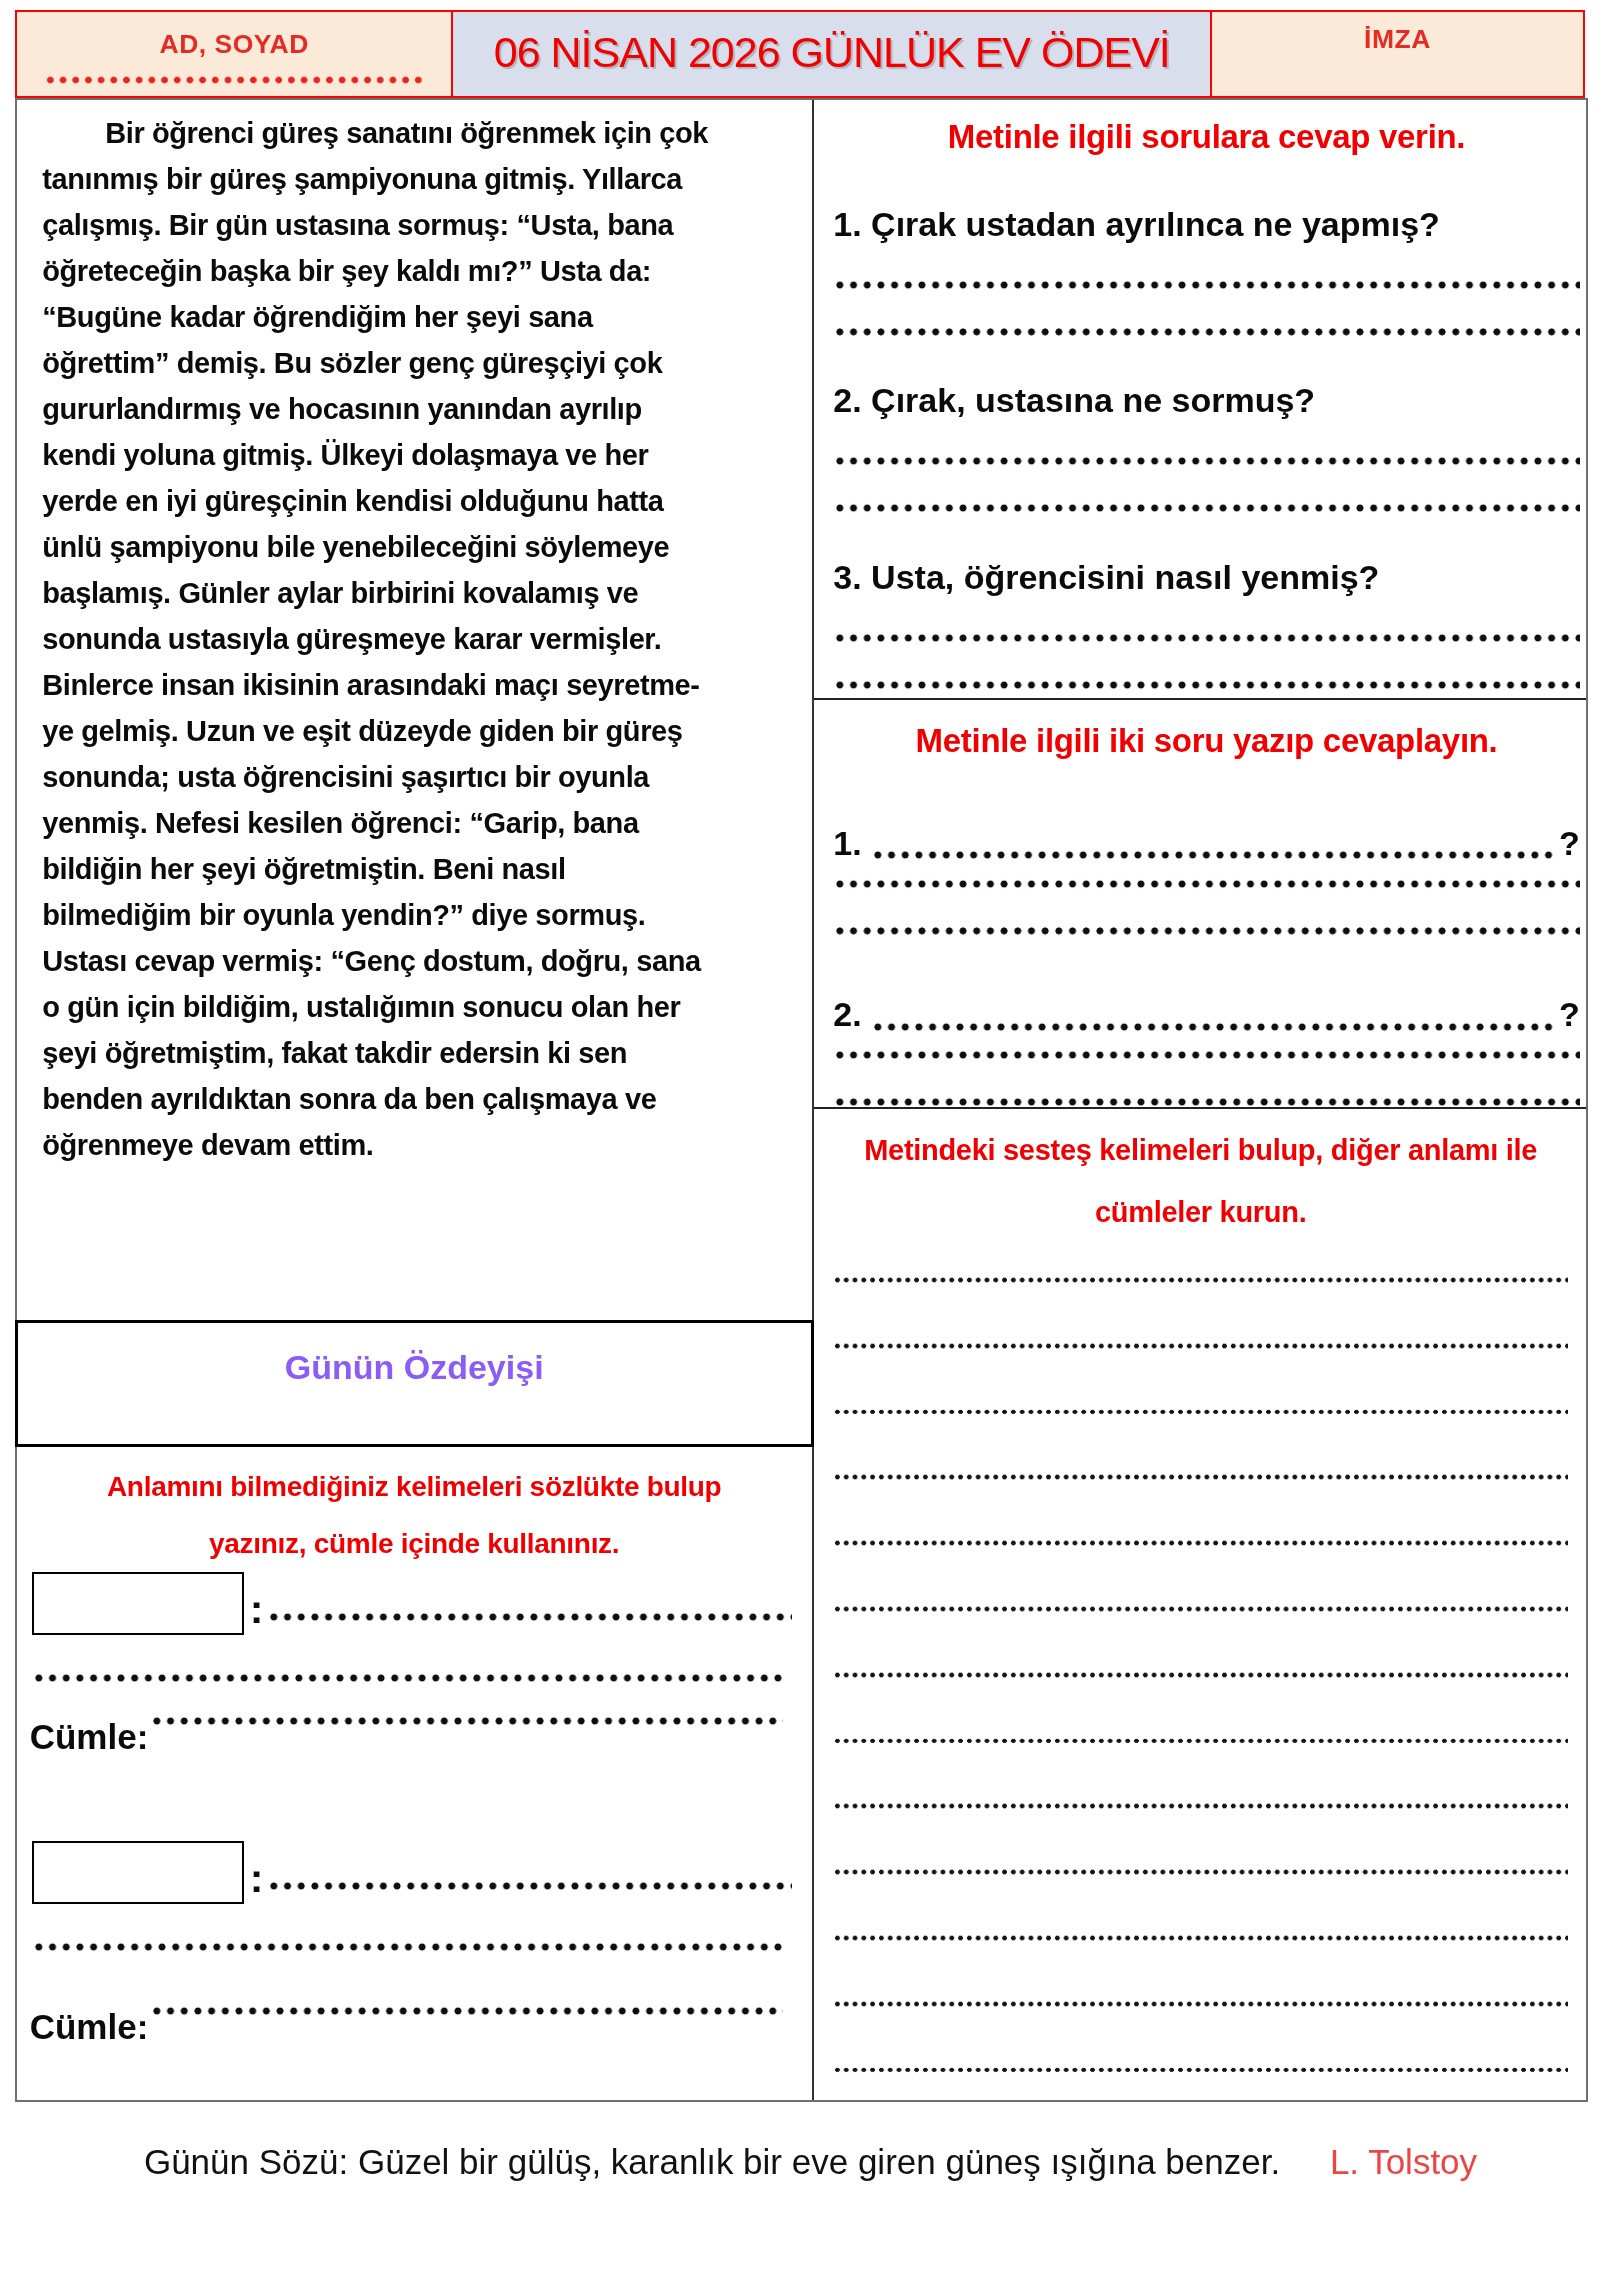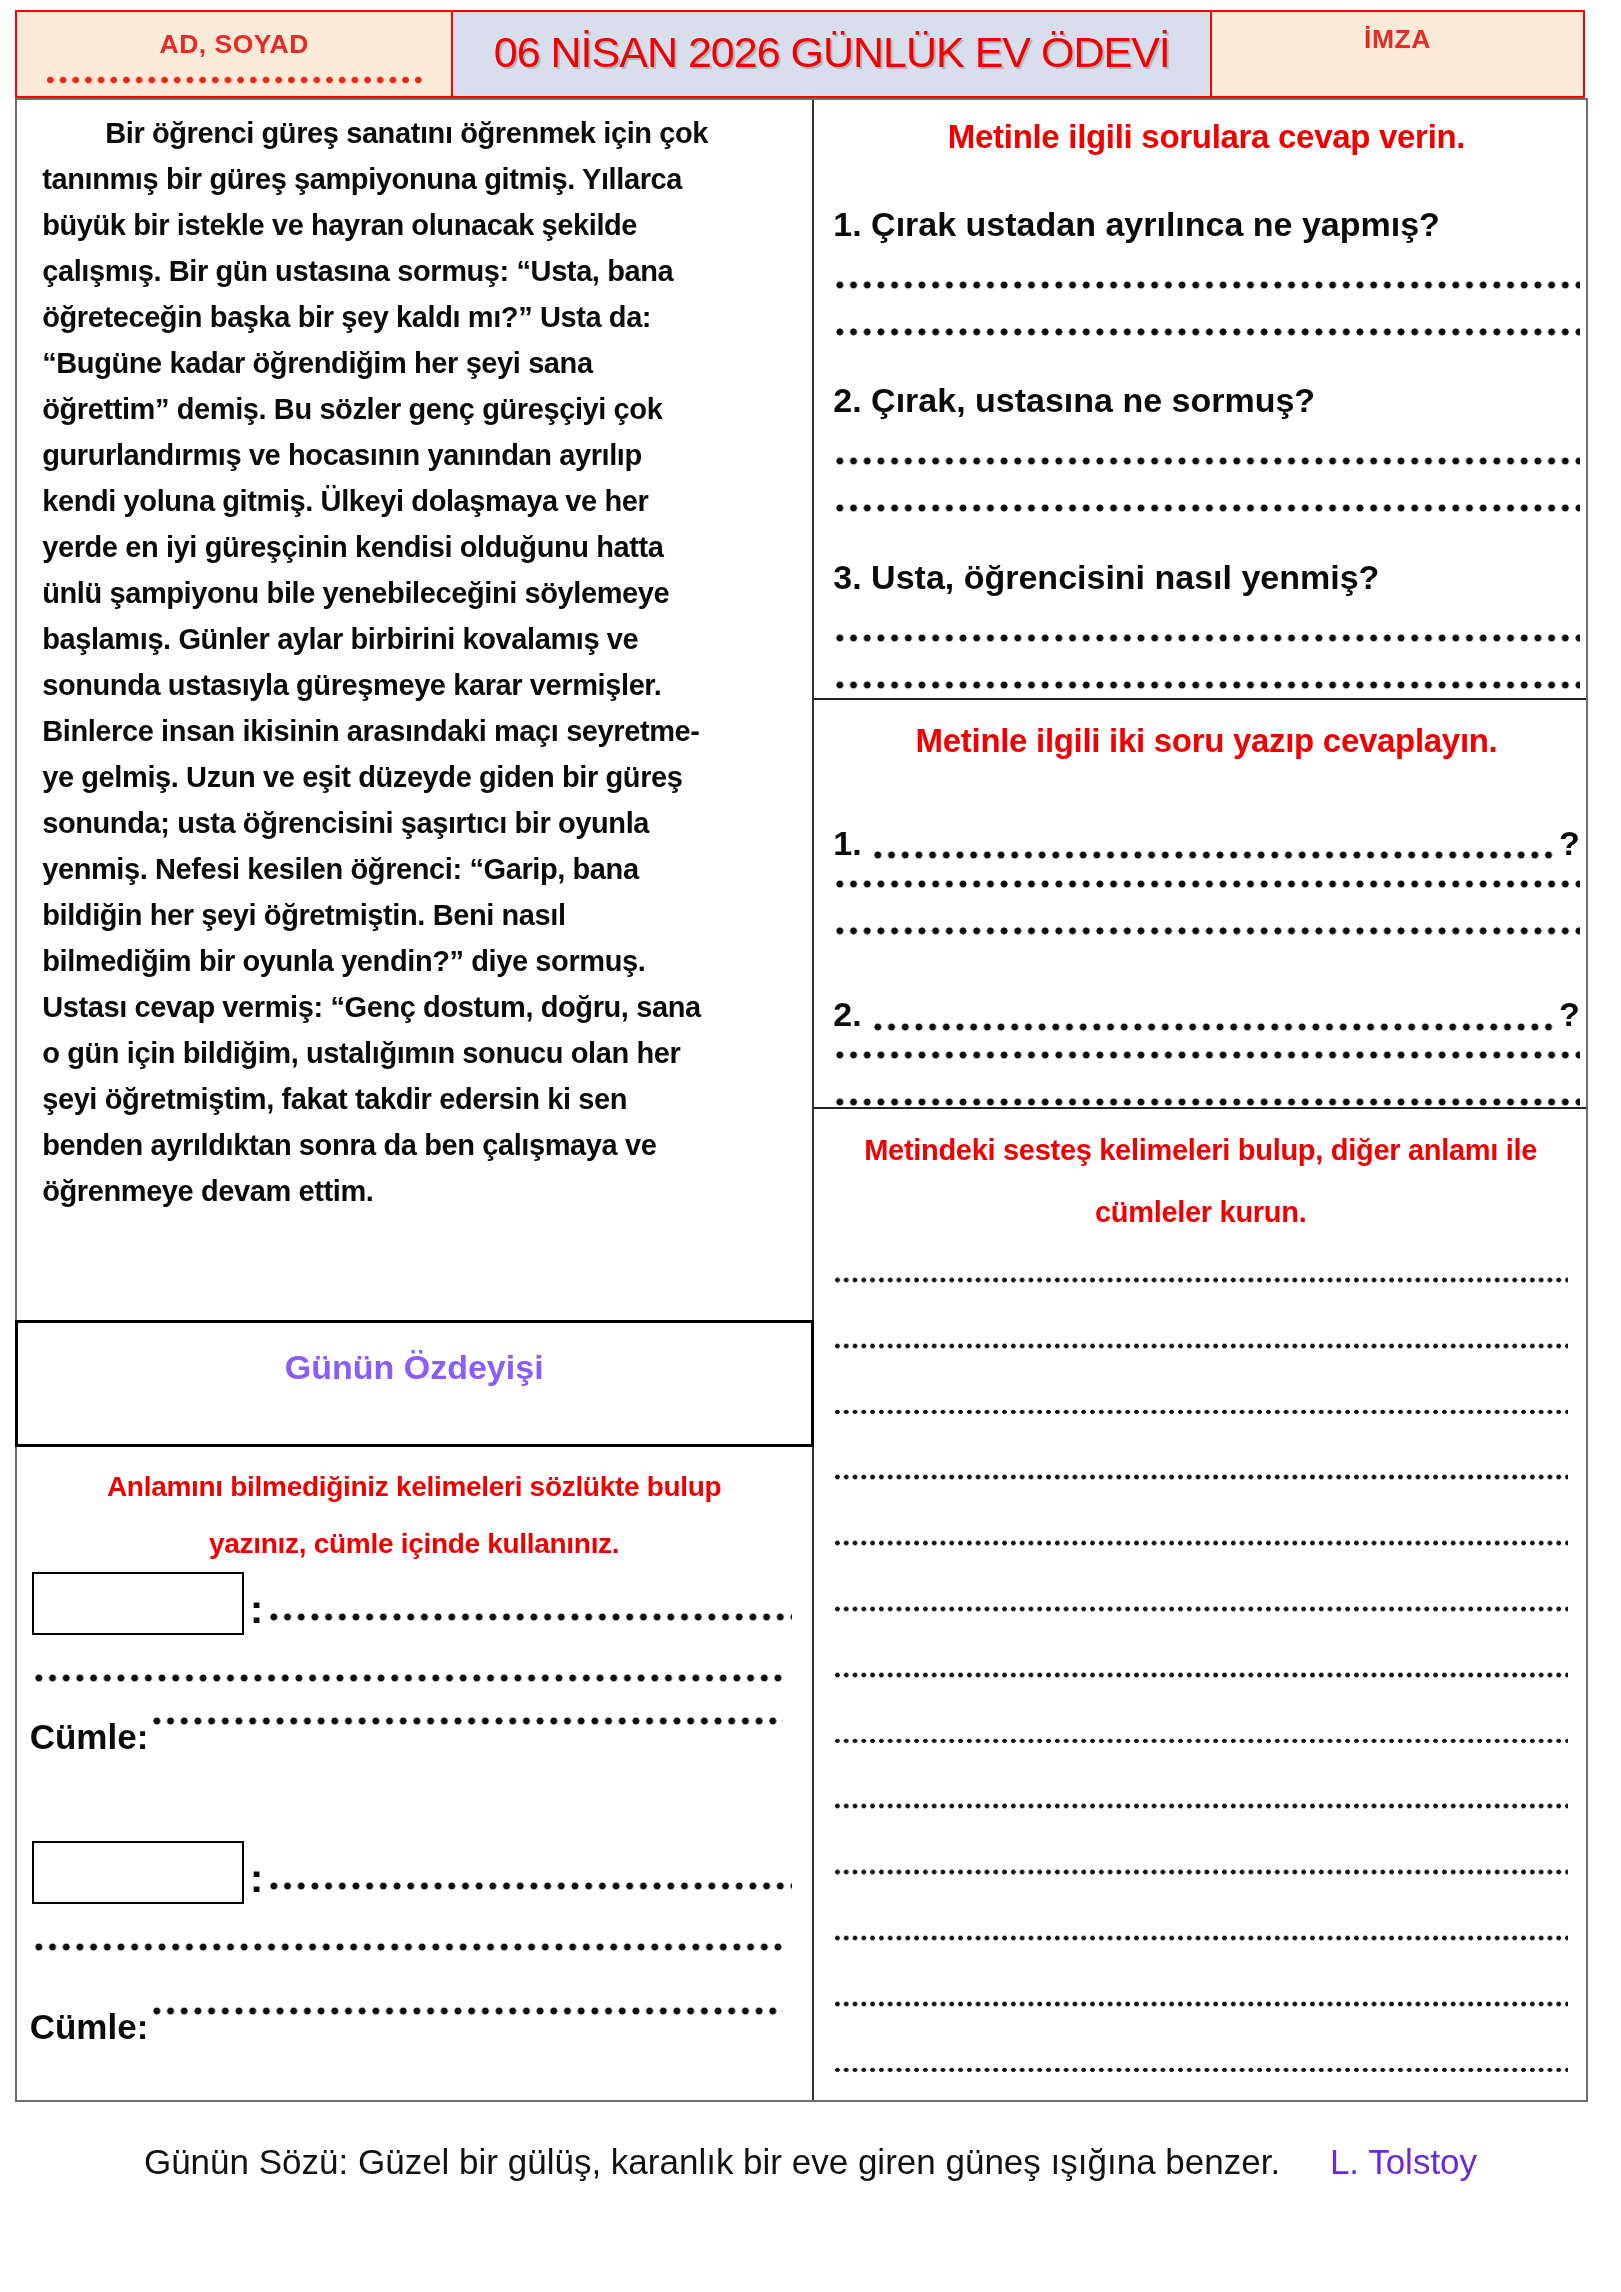--- a/index.html
+++ b/index.html
@@ -93,21 +93,21 @@
   .s3-title { text-align:center; color:#f20000; font-weight:bold; font-size:29px; line-height:62px; letter-spacing:-0.3px; white-space:nowrap; }
   .s3-lines { margin-top:31px; display:flex; flex-direction:column; gap:54px; }
   .s3-line {
     height:11.8px;
     background-image:radial-gradient(circle, #151515 2.1px, transparent 2.5px);
     background-size:8.8px 11.8px; background-repeat:repeat-x; background-position:left center;
   }
 
   
   .footer { position:absolute; top:2137px; left:0; width:100%; text-align:center; font-size:35px; line-height:49px; color:#111; white-space:nowrap; }
-  .footer .author { color:#6d28d9;margin-left:40px; }
+  .footer .author { color:#ef4444;margin-left:40px; }
 </style>
 </head>
 <body>
 
 <div class="page">
 
   <div class="header-row">
     <div class="h-cell h-name">
       <div class="h-label">AD, SOYAD</div>
       <div class="h-name-dots"></div>
@@ -123,21 +123,20 @@
   <div class="content">
 
     <div class="col-left">
 
       <div class="story">
 
           <div class="story-line">Bir öğrenci güreş sanatını öğrenmek için çok</div>
 
           <div class="story-line">tanınmış bir güreş şampiyonuna gitmiş. Yıllarca</div>
 
-          <div class="story-line">büyük bir istekle ve hayran olunacak şekilde</div>
 
           <div class="story-line">çalışmış. Bir gün ustasına sormuş: “Usta, bana</div>
 
           <div class="story-line">öğreteceğin başka bir şey kaldı mı?” Usta da:</div>
 
           <div class="story-line">“Bugüne kadar öğrendiğim her şeyi sana</div>
 
           <div class="story-line">öğrettim” demiş. Bu sözler genç güreşçiyi çok</div>
 
           <div class="story-line">gururlandırmış ve hocasının yanından ayrılıp</div>

